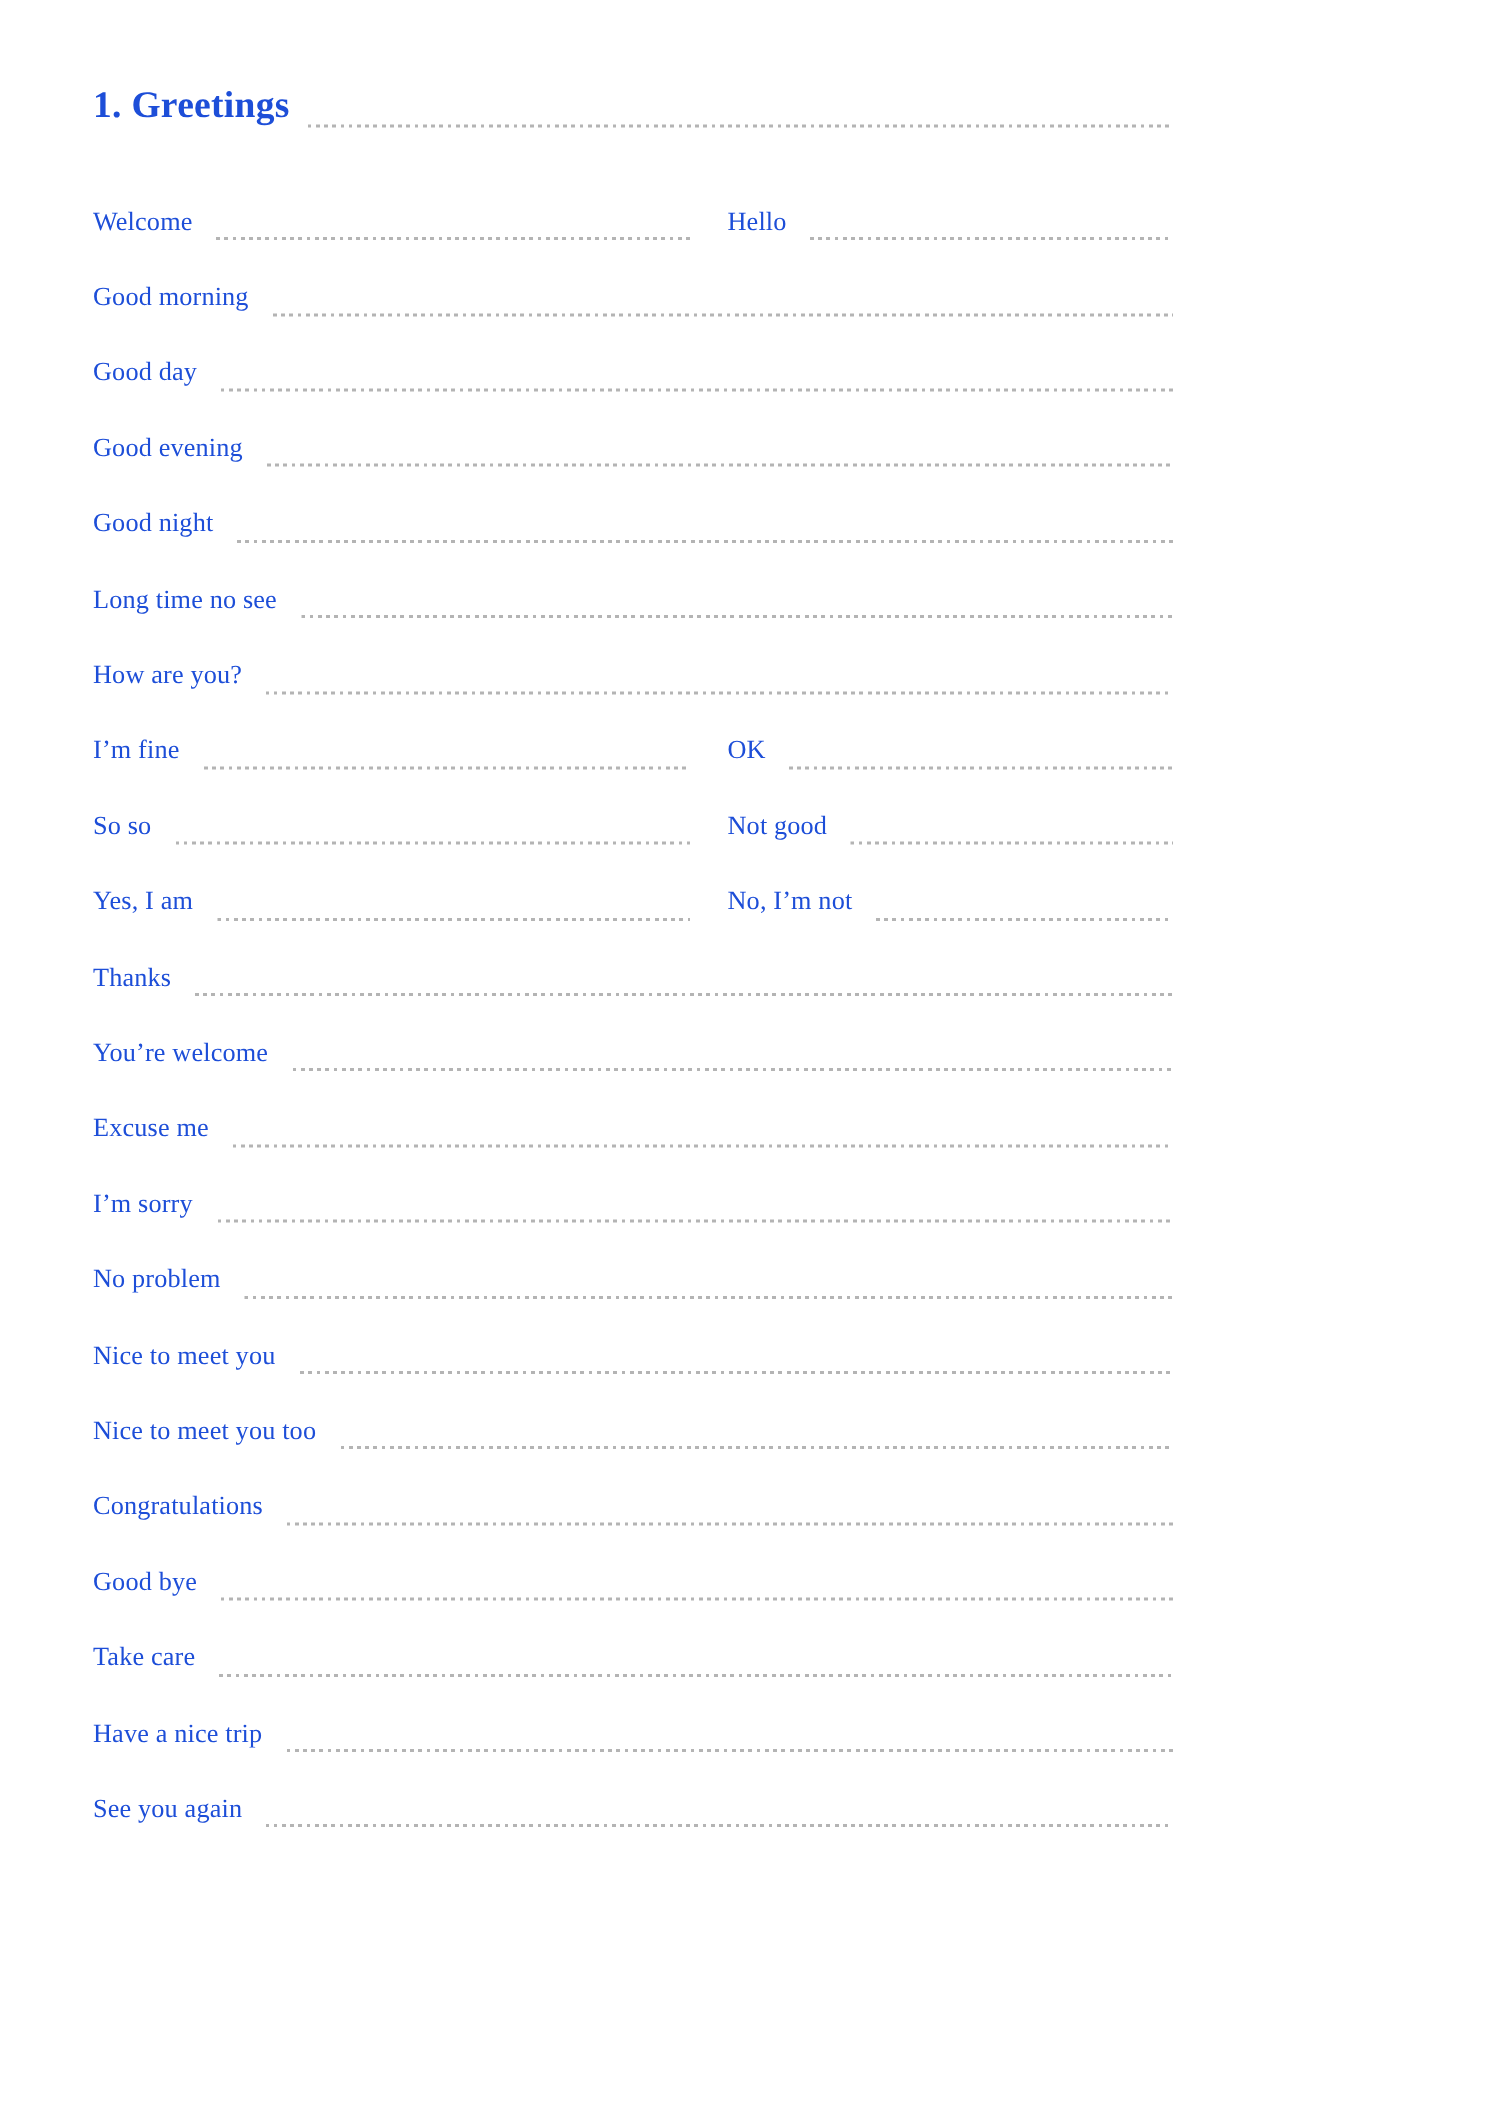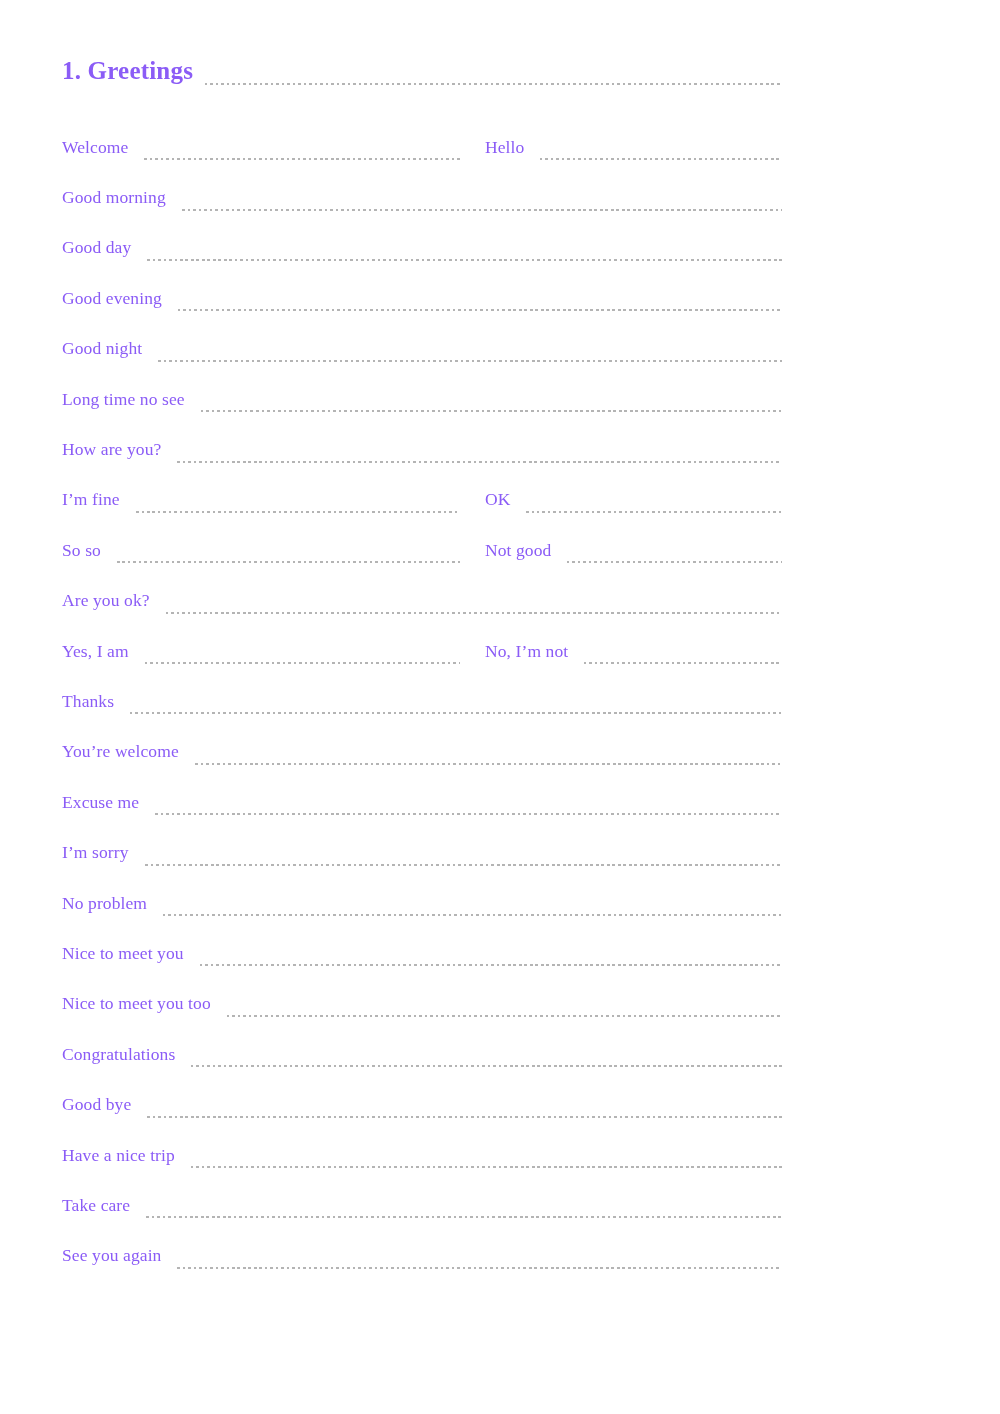--- a/index.html
+++ b/index.html
@@ -6,21 +6,21 @@
     margin: 0;
     padding: 0;
     background: #ffffff;
   }
   .page {
     position: relative;
     width: 844px;
     height: 1414px;
     background: #ffffff;
     font-family: "Liberation Serif", "DejaVu Serif", serif;
-    color: #8b5cf6;
+    color: #1d4ed8;
     overflow: hidden;
     box-sizing: border-box;
     padding: 0 62px;
   }
   .title-row {
     display: flex;
     align-items: center;
     margin-top: 54px;
     height: 34px;
   }
@@ -141,26 +141,20 @@
         <div class="cell left-col">
           <span class="phrase-label">So so</span>
           <span class="dash-fill"></span>
         </div>
         <div class="cell">
           <span class="phrase-label">Not good</span>
           <span class="dash-fill"></span>
         </div>
       </div>
       <div class="phrase-row">
-        <div class="cell">
-          <span class="phrase-label">Are you ok?</span>
-          <span class="dash-fill"></span>
-        </div>
-      </div>
-      <div class="phrase-row">
         <div class="cell left-col">
           <span class="phrase-label">Yes, I am</span>
           <span class="dash-fill"></span>
         </div>
         <div class="cell">
           <span class="phrase-label">No, I’m not</span>
           <span class="dash-fill"></span>
         </div>
       </div>
       <div class="phrase-row">
@@ -212,27 +206,27 @@
         </div>
       </div>
       <div class="phrase-row">
         <div class="cell">
           <span class="phrase-label">Good bye</span>
           <span class="dash-fill"></span>
         </div>
       </div>
       <div class="phrase-row">
         <div class="cell">
+          <span class="phrase-label">Take care</span>
+          <span class="dash-fill"></span>
+        </div>
+      </div>
+      <div class="phrase-row">
+        <div class="cell">
           <span class="phrase-label">Have a nice trip</span>
-          <span class="dash-fill"></span>
-        </div>
-      </div>
-      <div class="phrase-row">
-        <div class="cell">
-          <span class="phrase-label">Take care</span>
           <span class="dash-fill"></span>
         </div>
       </div>
       <div class="phrase-row">
         <div class="cell">
           <span class="phrase-label">See you again</span>
           <span class="dash-fill"></span>
         </div>
       </div>
     </div>

